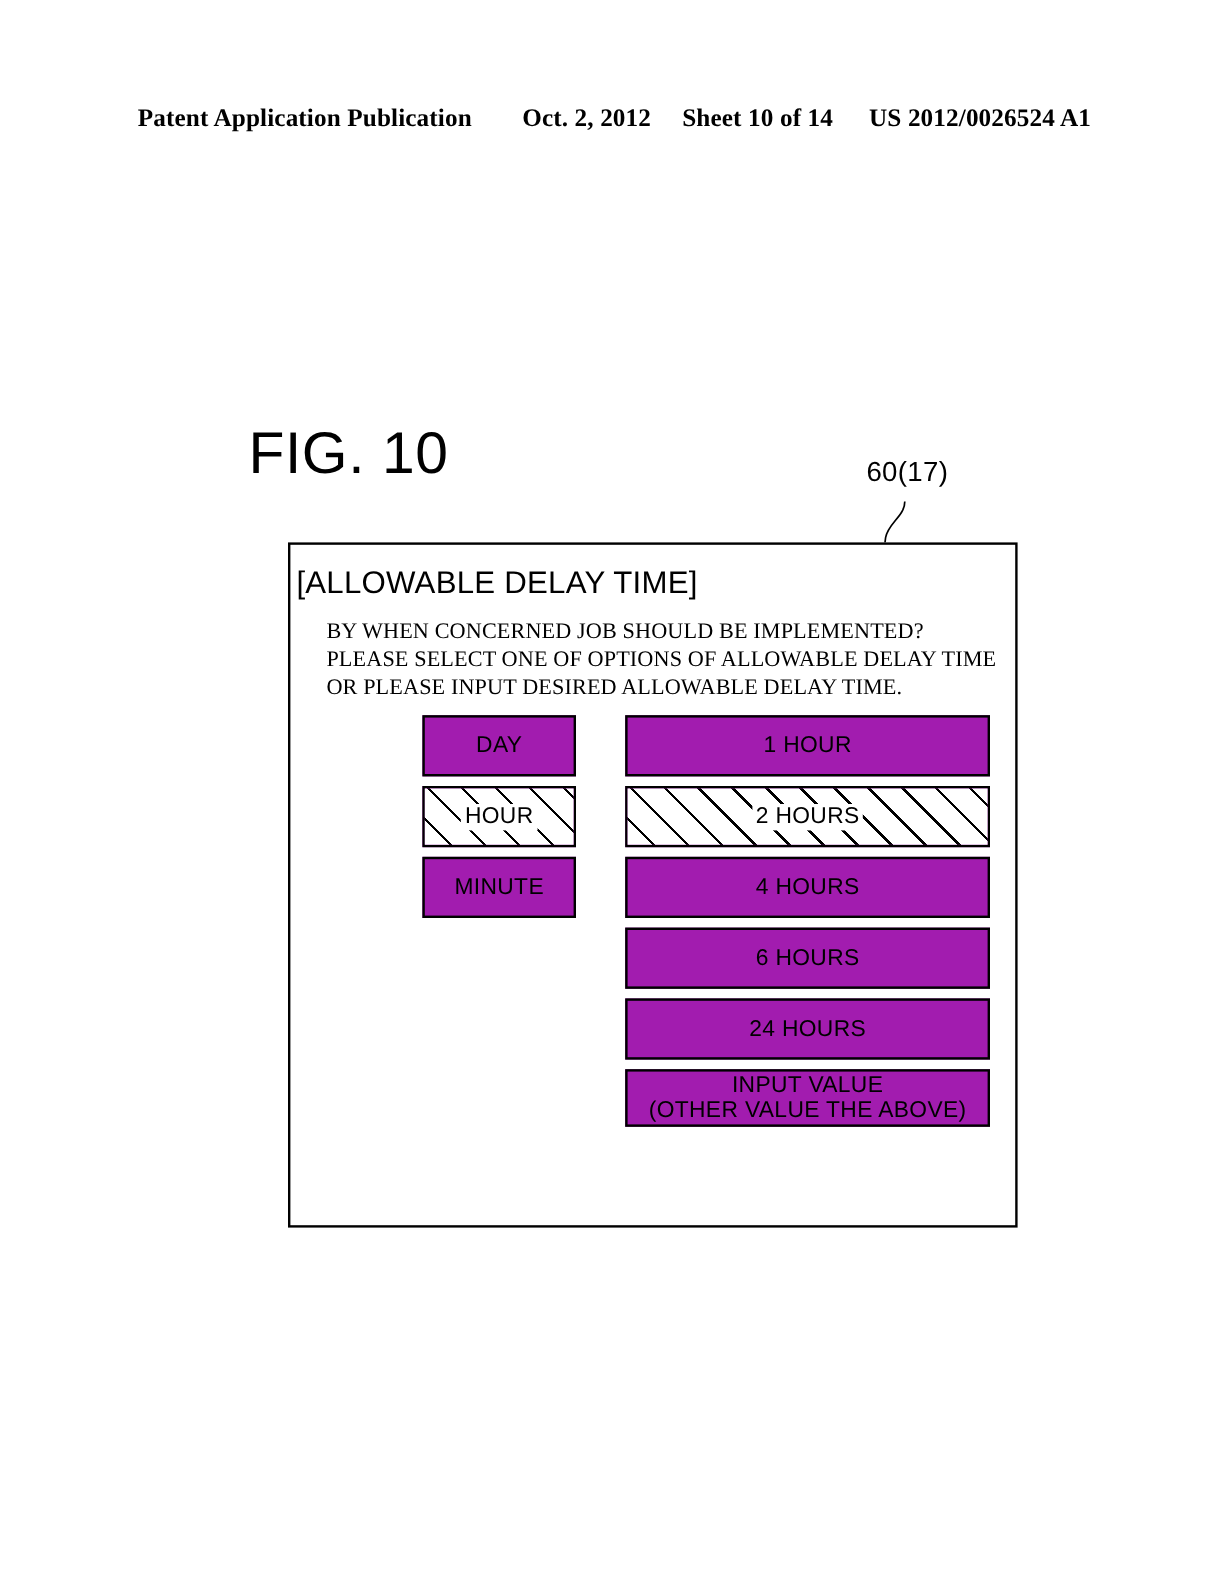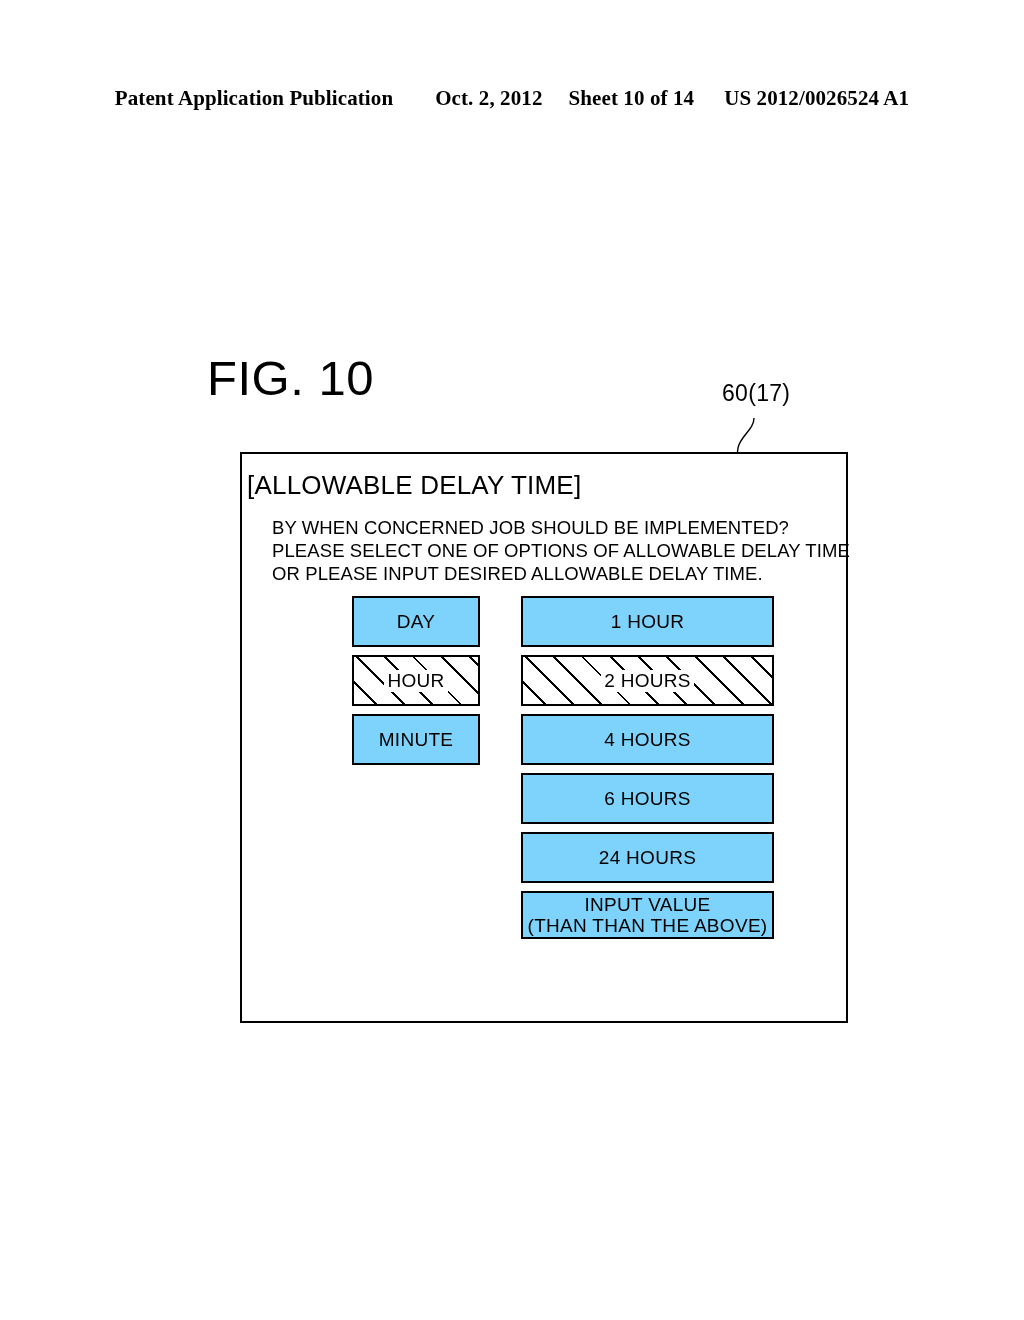--- a/index.html
+++ b/index.html
@@ -91,41 +91,41 @@
 
   .panel-instructions {
     position: absolute;
     left: 30px;
     top: 62px;
     font-size: 18.5px;
     line-height: 23px;
     letter-spacing: 0.1px;
     white-space: nowrap;
   }
-  .panel-instructions div { white-space: nowrap; }
+  .panel-instructions div { white-space: nowrap; font-family: Liberation Serif, serif; }
 
   
   .col-left {
     position: absolute;
     left: 110px;
     top: 142px;
     width: 128px;
   }
   .col-right {
     position: absolute;
     left: 279px;
     top: 142px;
-    width: 253px;
+    width: 304px;
   }
 
   .opt-btn {
     position: relative;
     box-sizing: border-box;
     border: 2px solid #000000;
-    background: #7dd3fc;
+    background: #a21caf;
     height: 51px;
     margin-bottom: 8px;
     display: flex;
     align-items: center;
     justify-content: center;
     overflow: hidden;
   }
   .opt-btn .lbl {
     position: relative;
     z-index: 2;
@@ -220,18 +220,18 @@
     </div>
     <div class="opt-btn">
       <span class="lbl">6 HOURS</span>
     </div>
     <div class="opt-btn">
       <span class="lbl">24 HOURS</span>
     </div>
     <div class="opt-btn two-line">
       <span class="lbl">
         <span>INPUT VALUE</span><br>
-        <span>(THAN THAN THE ABOVE)</span>
+        <span>(OTHER VALUE THE ABOVE)</span>
       </span>
     </div>
   </div>
 
 </div>
 
 </body></html>

